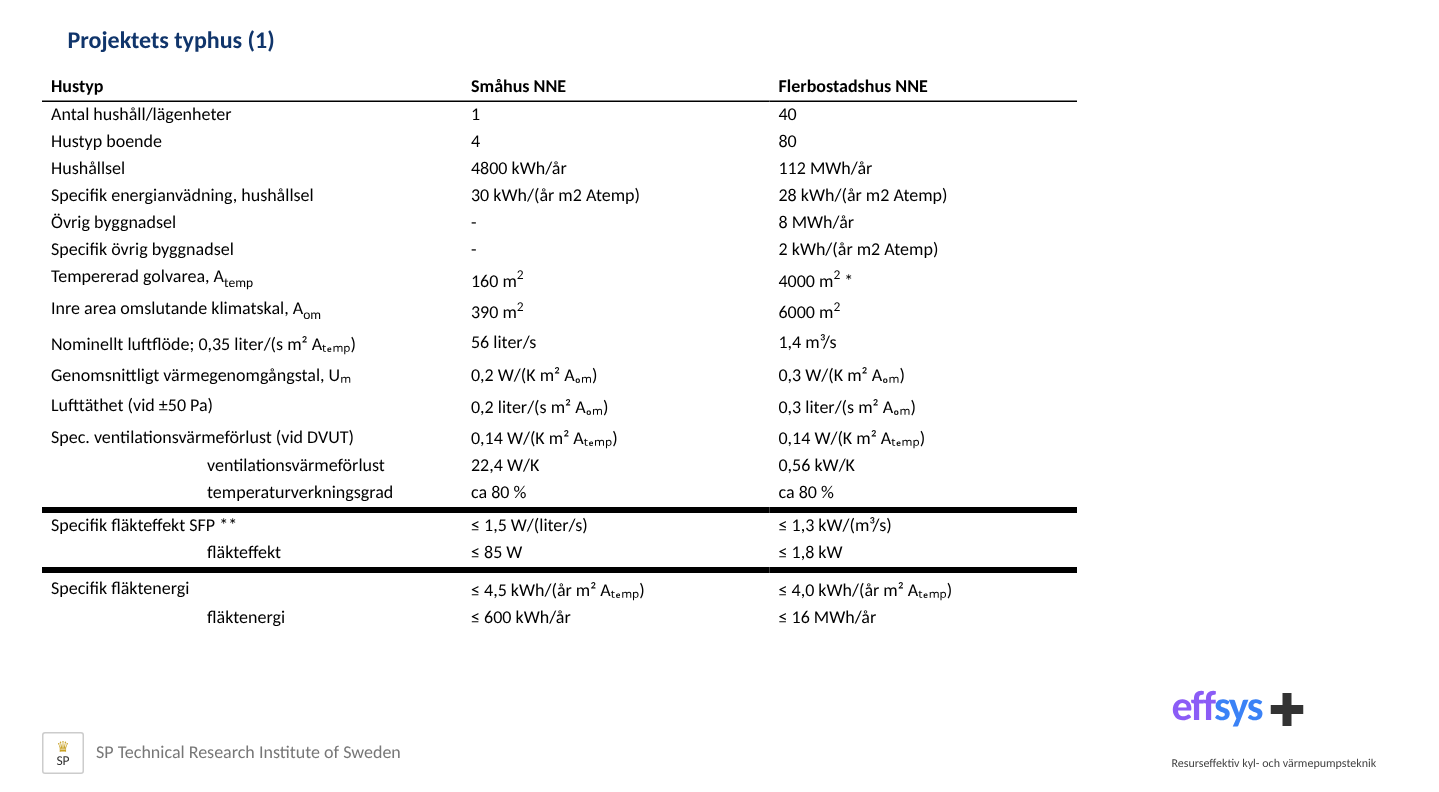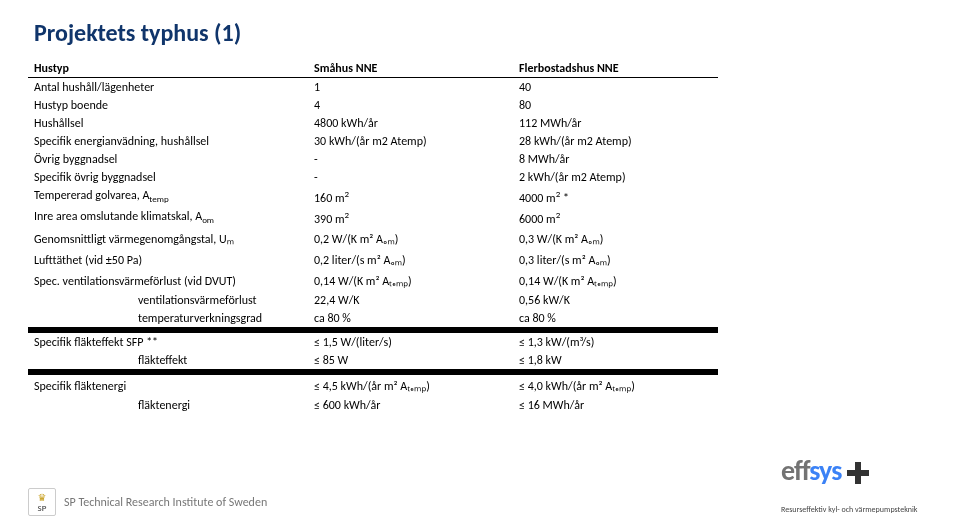--- a/index.html
+++ b/index.html
@@ -9,37 +9,37 @@
     height: 528px;
     font-family: Calibri, Arial, sans-serif;
     background: #fff;
     position: relative;
     padding: 18px 28px 10px 28px;
     overflow: hidden;
   }
   h1 {
     color: #10356b;
     font-weight: 700;
-    font-size: 24px;
-    margin: 0 0 12px 6px;
+    font-size: 16px;
+    margin: 0 0 12px 17px;
   }
   table {
     border-collapse: collapse;
     width: 690px;
     font-size: 12px;
     margin-top: 12px;
   }
   td, th {
     padding: 2px 6px;
     text-align: left;
     height: 18px;
     vertical-align: middle;
   }
   .hdr-row th { border-bottom: 1.5px solid #000; font-weight: 700; }
-  .sep-row td { border-top: 6px solid #000000; }
+  .sep-row td { border-top: 4px solid #000000; }
   .col-a { width: 280px; }
   .col-b { width: 205px; }
   .col-c { width: 205px; }
   .indent { padding-left: 110px; }
   .sub { font-size: 9px; vertical-align: sub; }
   .sup { font-size: 9px; vertical-align: super; }
   .footer {
     position: absolute;
     left: 28px;
     bottom: 12px;
@@ -69,21 +69,21 @@
     bottom: 14px;
     text-align: left;
     width: 150px;
   }
   .effsys-logo {
     font-weight: 700;
     font-size: 28px;
     letter-spacing: -1px;
     line-height: 1;
   }
-  .effsys-logo .e1 { color: #737373; }
+  .effsys-logo .e1 { color: #8b5cf6; }
   .effsys-logo .e2 { color: #3b82f6; }
   .effsys-logo .plus {
     display: inline-block;
     width: 22px; height: 22px;
     margin-left: 6px;
     vertical-align: middle;
     background:
       linear-gradient(#333,#333) center/6px 22px no-repeat,
       linear-gradient(#333,#333) center/22px 6px no-repeat;
     border-radius: 3px;
@@ -142,20 +142,25 @@
         <td>Tempererad golvarea, A<span class="sub">temp</span></td>
         <td>160 m<span class="sup">2</span></td>
         <td>4000 m<span class="sup">2</span> *</td>
       </tr>
       <tr>
         <td>Inre area omslutande klimatskal, A<span class="sub">om</span></td>
         <td>390 m<span class="sup">2</span></td>
         <td>6000 m<span class="sup">2</span></td>
       </tr>
       <tr>
+        <td>Nominellt luftflöde; 0,35 liter/(s m² Aₜₑₘₚ)</td>
+        <td>56 liter/s</td>
+        <td>1,4 m³/s</td>
+      </tr>
+      <tr>
         <td>Genomsnittligt värmegenomgångstal, Uₘ</td>
         <td>0,2 W/(K m² Aₒₘ)</td>
         <td>0,3 W/(K m² Aₒₘ)</td>
       </tr>
       <tr>
         <td>Lufttäthet (vid ±50 Pa)</td>
         <td>0,2 liter/(s m² Aₒₘ)</td>
         <td>0,3 liter/(s m² Aₒₘ)</td>
       </tr>
       <tr>

